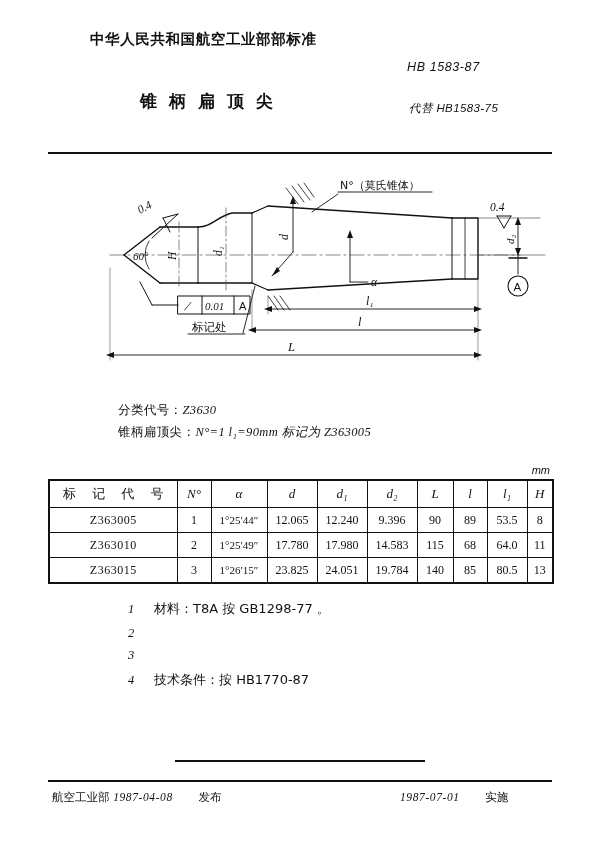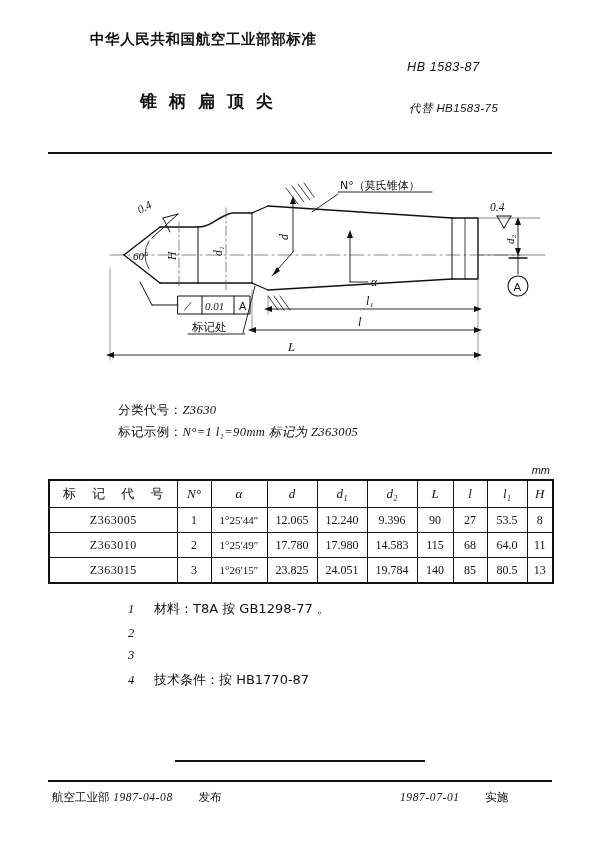--- a/index.html
+++ b/index.html
@@ -233,21 +233,21 @@
       <path d="M114 174 L106 177 L114 180" fill="#111" stroke="none"></path>
       <path d="M474 174 L482 177 L474 180" fill="#111" stroke="none"></path>
       <text x="288" y="173" font-size="12.5" font-style="italic" fill="#111" stroke="none">L</text>
     </svg>
   </div>
 
   <div class="codeline code1">
     <span>分类代号：</span><span class="mono">Z3630</span>
   </div>
   <div class="codeline code2">
-    <span>标记示例：</span><span class="mono">N°=1   l₁=90mm 标记为  Z363005</span>
+    <span>锥柄扁顶尖：</span><span class="mono">N°=1   l₁=90mm 标记为  Z363005</span>
   </div>
 
   <div class="unit">mm</div>
   <table class="spec">
     <colgroup>
       <col style="width:128px">
         <col style="width:34px">
         <col style="width:56px">
       <col style="width:50px">
         <col style="width:50px">
@@ -273,21 +273,21 @@
     </thead>
     <tbody>
       <tr>
         <td class="code">Z363005</td>
         <td>1</td>
         <td class="ang">1°25′44″</td>
         <td>12.065</td>
         <td>12.240</td>
         <td>9.396</td>
         <td>90</td>
-        <td>27</td>
+        <td>89</td>
         <td>53.5</td>
         <td>8</td>
       </tr>
       <tr>
         <td class="code">Z363010</td>
         <td>2</td>
         <td class="ang">1°25′49″</td>
         <td>17.780</td>
         <td>17.980</td>
         <td>14.583</td>

